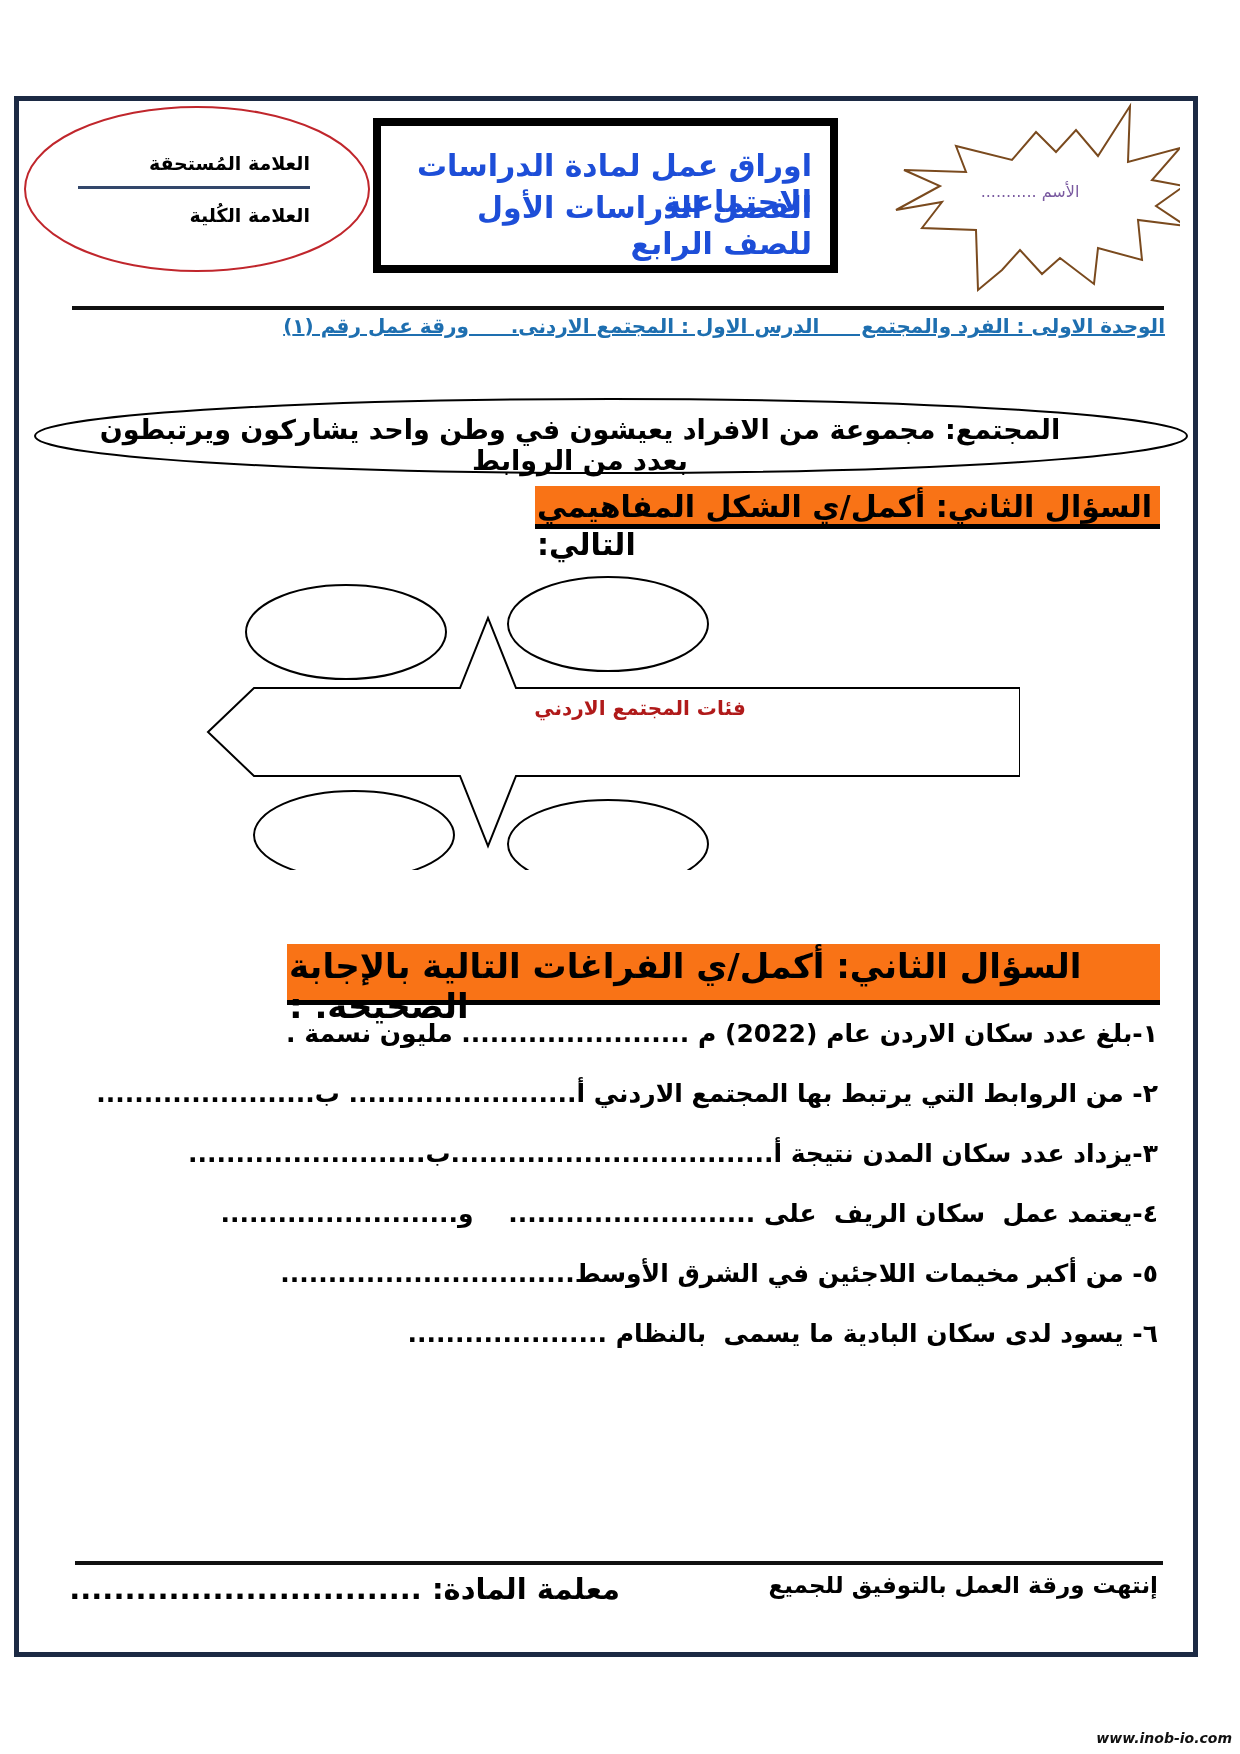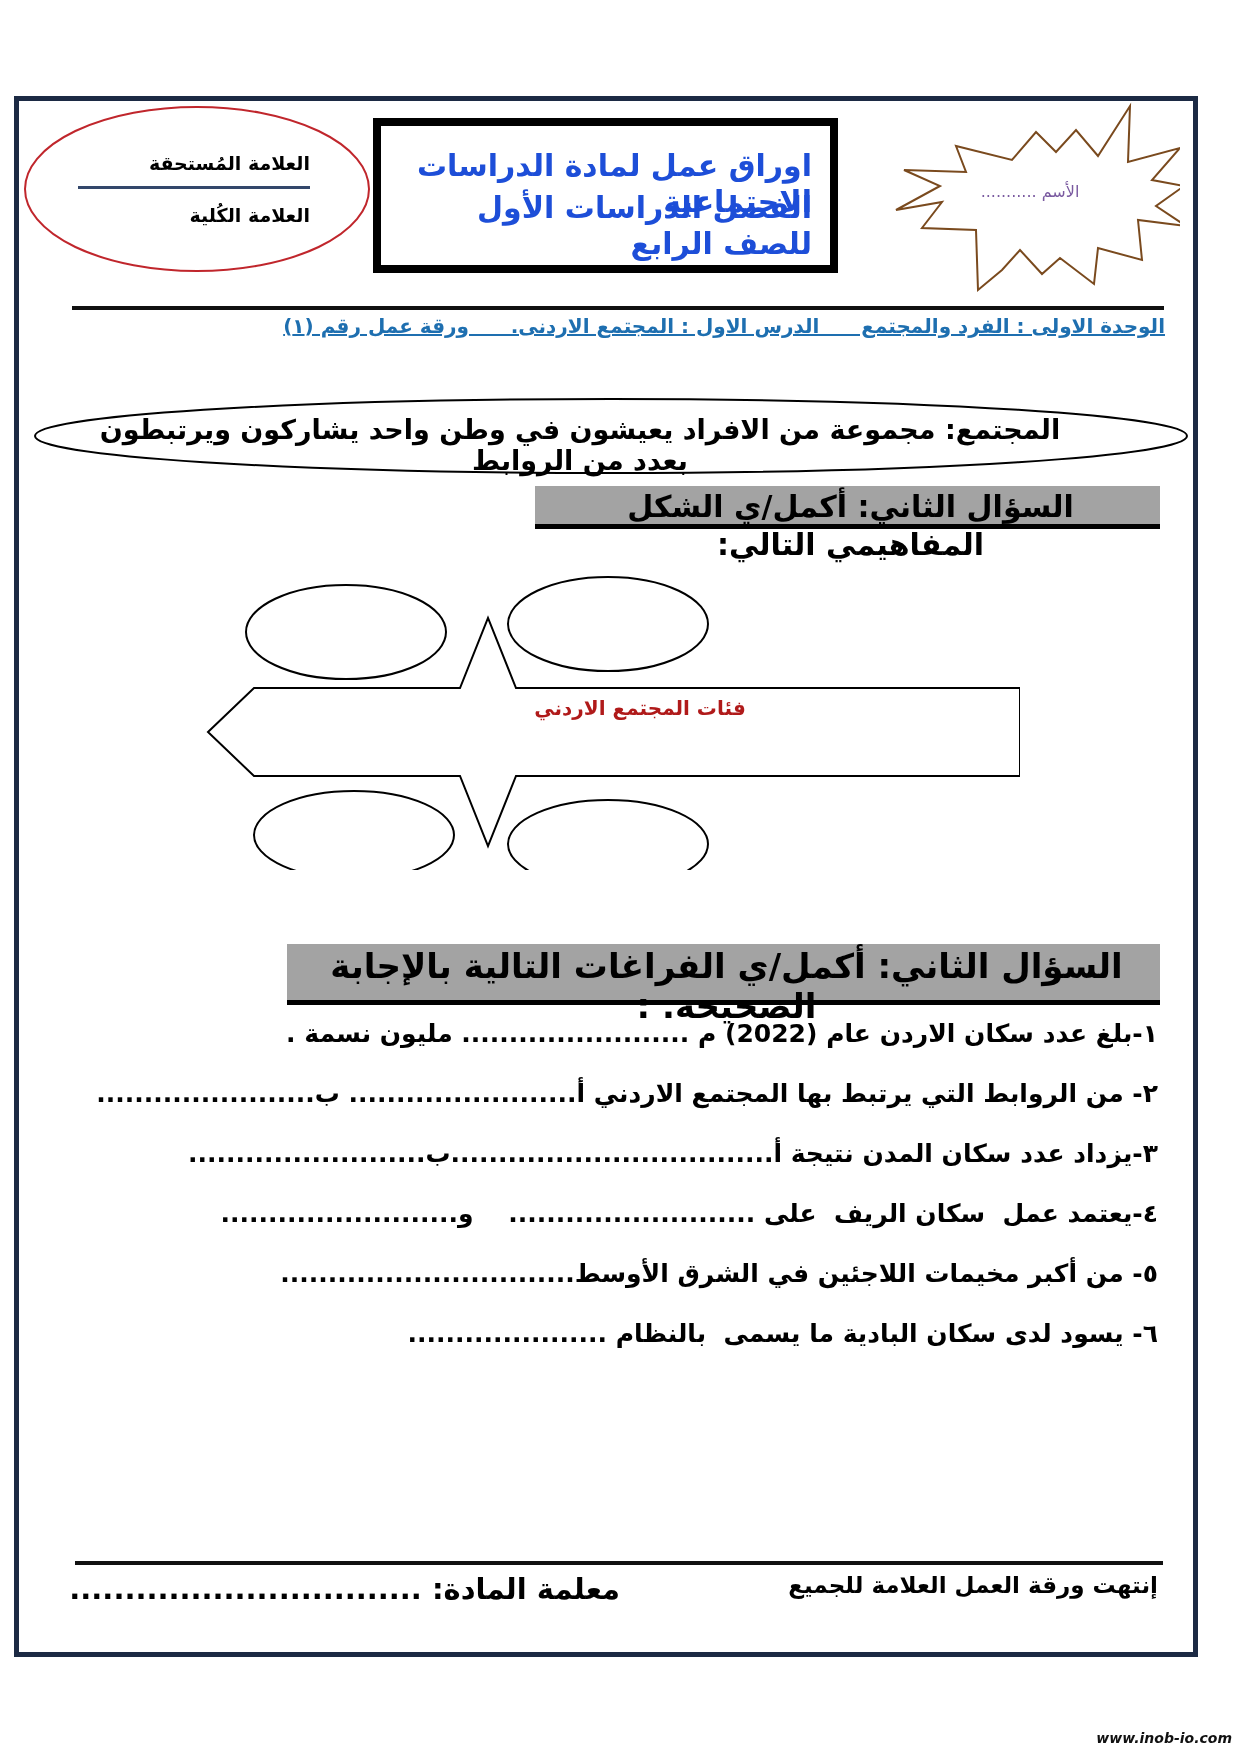--- a/index.html
+++ b/index.html
@@ -36,23 +36,23 @@
     .unit-line { left: 200px; top: 314px; width: 965px; text-align: right;
                  font-size: 20px; font-weight: bold; color: #1e6fb0;
                  text-decoration: underline; text-decoration-color: #1e6fb0; white-space: pre; }
 
     
     .def-oval { left: 32px; top: 396px; width: 1158px; height: 80px; }
     .def-text { left: 80px; top: 414px; width: 1000px; text-align: center;
                 font-size: 27px; font-weight: bold; }
 
     
-    .q-heading { background: #a3a3a3; border-bottom: 5px solid #000;
-                 font-weight: bold; text-align: center; box-sizing: border-box;
-                 padding: 2px 6px 0 12px; }
+    .q-heading { background: #f97316; border-bottom: 5px solid #000;
+                 font-weight: bold; text-align: left; box-sizing: border-box;
+                 padding: 2px 6px 0 2px; }
     .q1 { left: 535px; top: 486px; width: 625px; height: 43px; font-size: 30px; line-height: 38px; }
     .q2 { left: 287px; top: 944px; width: 873px; height: 61px; font-size: 34px; line-height: 40px; }
 
     
     .concept { left: 200px; top: 570px; width: 820px; height: 300px; }
     .concept-title { left: 470px; top: 696px; width: 340px; text-align: center;
                      font-size: 20px; font-weight: bold; color: #b01a1a; }
 
     
     .item { right: 82px; text-align: right; font-size: 25px; font-weight: bold;
@@ -115,16 +115,16 @@
 <div class="abs q-heading q2 rtl">السؤال الثاني: أكمل/ي الفراغات التالية بالإجابة الصحيحة.  :</div>
 
 <div class="abs item item-1 rtl">١-بلغ عدد سكان الاردن عام (2022) م ........................ مليون نسمة .</div>
 <div class="abs item item-2 rtl">٢- من الروابط التي يرتبط بها المجتمع الاردني أ........................ ب.......................</div>
 <div class="abs item item-3 rtl">٣-يزداد عدد سكان المدن نتيجة أ..................................ب.........................</div>
 <div class="abs item item-4 rtl">٤-يعتمد عمل  سكان الريف  على ..........................    و.........................</div>
 <div class="abs item item-5 rtl">٥- من أكبر مخيمات اللاجئين في الشرق الأوسط...............................</div>
 <div class="abs item item-6 rtl">٦- يسود لدى سكان البادية ما يسمى  بالنظام .....................</div>
 
 <div class="abs rule-bottom"></div>
-<div class="abs closing rtl">إنتهت ورقة العمل العلامة للجميع</div>
+<div class="abs closing rtl">إنتهت ورقة العمل بالتوفيق للجميع</div>
 <div class="abs teacher rtl">معلمة المادة: ................................</div>
 
 <div class="abs watermark">www.inob-io.com</div>
 
 </body></html>

